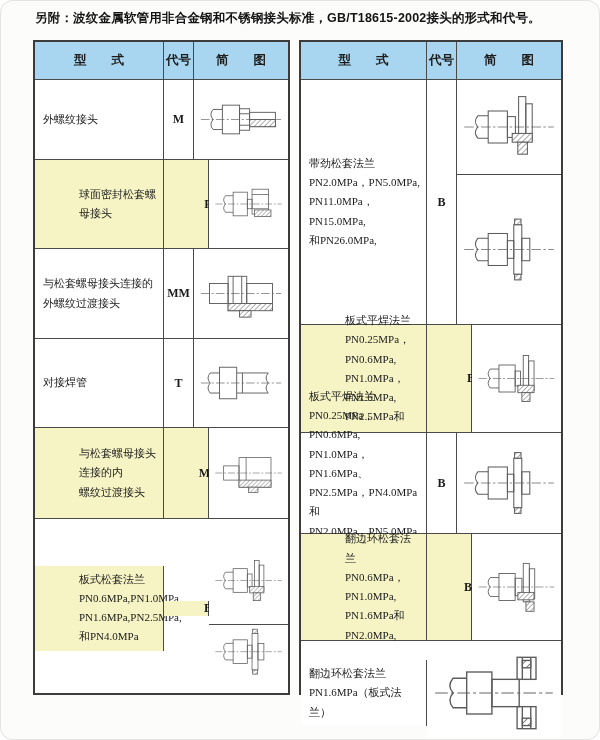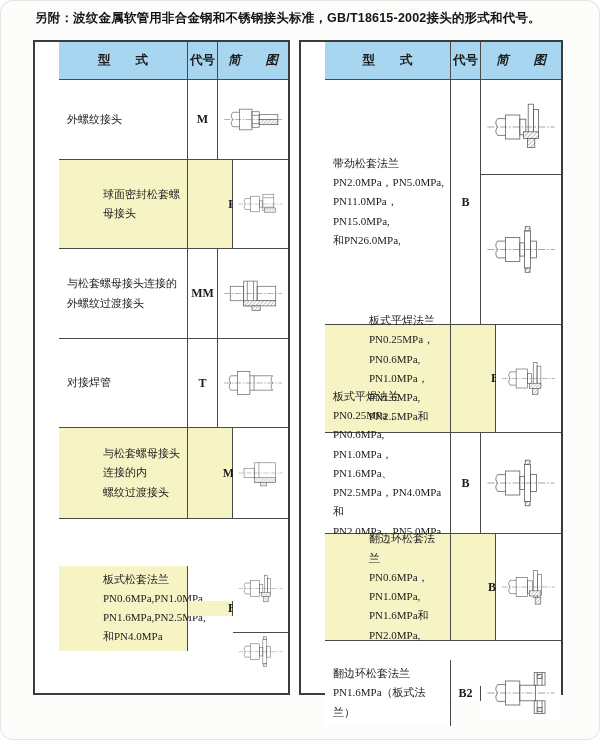--- a/index.html
+++ b/index.html
@@ -5,24 +5,24 @@
   html,body{margin:0;padding:0;background:#fff;}
   .page{position:relative;width:600px;height:740px;background:#fcfcfb;overflow:hidden;
         font-family:"Liberation Serif",serif;box-shadow:inset 0 0 0 1px #e4e4e2;border-radius:13px;}
   .doc-title{position:absolute;left:35px;top:10px;width:540px;
         font-family:"Liberation Sans",sans-serif;font-weight:bold;font-size:12.5px;
         color:#141414;letter-spacing:.2px;}
   .tbl{position:absolute;top:40px;height:655px;border:2px solid #3c3c3c;background:#fff;
         box-sizing:border-box;display:flex;flex-direction:column;}
   .tbl-left{left:33px;width:257px;}
   .tbl-right{left:299px;width:264px;}
-  .tr{display:flex;border-bottom:1px solid #4a4a4a;box-sizing:border-box;flex:none;margin-left:24px;}
+  .tr{display:flex;border-bottom:1px solid #4a4a4a;box-sizing:border-box;flex:none;}
   .tr:last-child{border-bottom:none;align-items:center;}
   .td{border-right:1px solid #4a4a4a;box-sizing:border-box;background:#fff;min-width:0;}
-  .td:last-child{border-right:none;font-style:italic;}
+  .td:last-child{border-right:none;}
   .tbl-left  .c-type{width:129px;}  .tbl-left  .c-code{width:30px;}  .tbl-left  .c-diag{flex:1;}
   .tbl-right .c-type{width:126px;}  .tbl-right .c-code{width:30px;}  .tbl-right .c-diag{flex:1;}
   .tr-head{height:38px;}
   .tr-head .td{background:var(--hdr-bg);display:flex;align-items:center;justify-content:center;
         font-weight:bold;font-size:12.5px;color:#1d1d1d;}
   .cell-type{display:flex;align-items:center;padding:4px 5px 4px 8px;
         font-size:11px;line-height:1.75;color:#1b1b1b;white-space:pre-line;}
   .cell-code{display:flex;align-items:center;justify-content:center;
         font-size:12px;font-weight:600;color:#1b1b1b;}
   .hl{background:var(--hl-bg);padding-left:44px;}
@@ -372,21 +372,20 @@
                 <line x1="4" y1="40" x2="116" y2="40" stroke-width="0.9" stroke-dasharray="12 3 3 3"></line>
               </g>
             </svg>
           </div>
       </div>
     </div>
 
     <div class="tr" style="height:104px">
       <div class="td c-type cell-type">翻边环松套法兰
 PN1.6MPa（板式法兰）</div>
-      <div class="td c-code cell-code">B2</div>
       <div class="td c-diag cell-diag">
         <div class="dsub">
             <svg viewBox="0 0 120 80" preserveAspectRatio="xMidYMid meet">
               <defs>
                 <pattern id="hatch12" width="5" height="5" patternUnits="userSpaceOnUse" patternTransform="rotate(45)">
                   <rect width="5" height="5" fill="#fff"></rect>
                   <line x1="0" y1="0" x2="0" y2="5" stroke="#5c5c5c" stroke-width="1.4"></line>
                 </pattern>
               </defs>
               <g fill="none" stroke="#5c5c5c" stroke-width="1.3" stroke-linejoin="miter">

